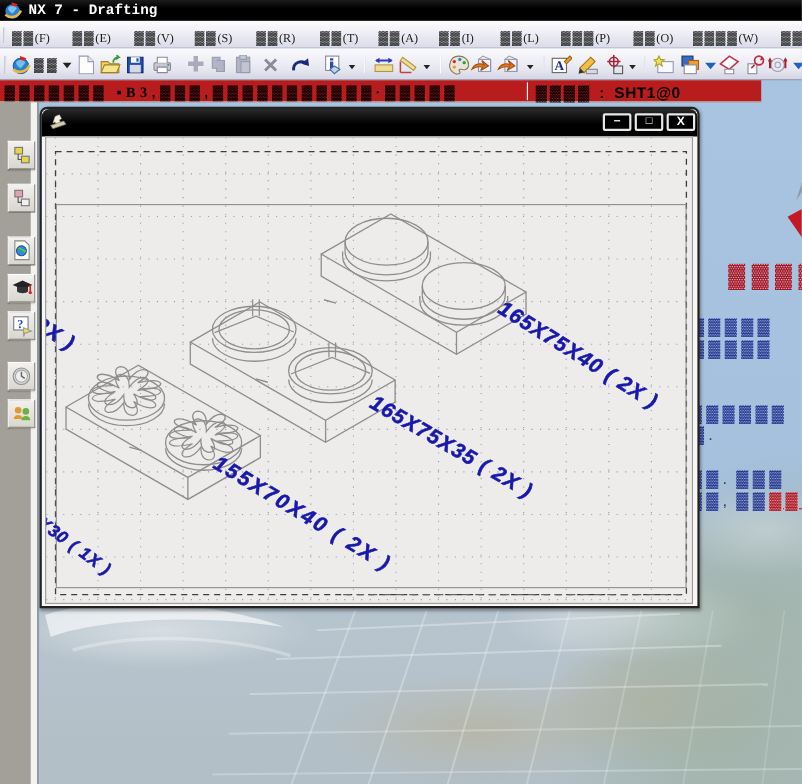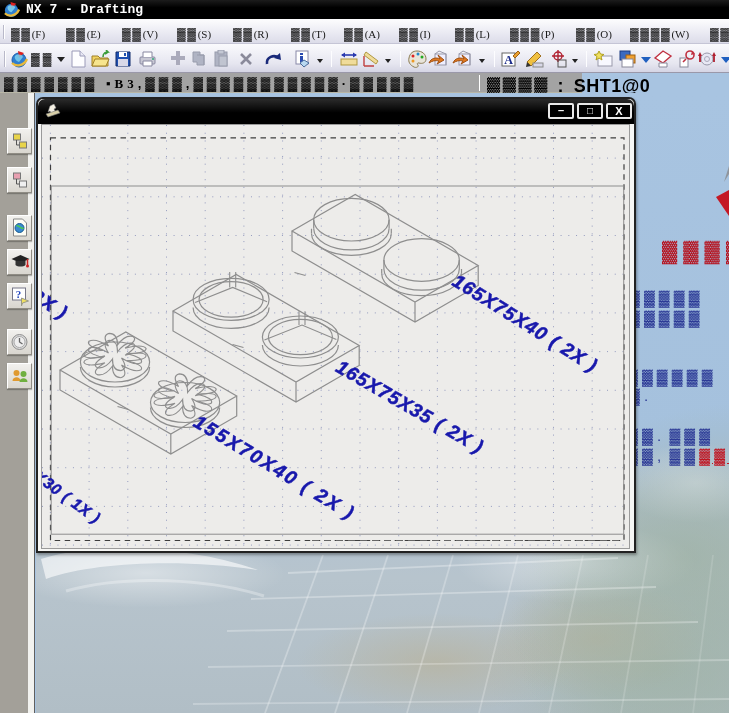--- a/index.html
+++ b/index.html
@@ -159,23 +159,23 @@
     </svg>
     <svg style="position:absolute;left:698px;top:6px" width="18" height="18" viewBox="0 0 18 18">
       <circle cx="9" cy="9" r="6" fill="#e8e8f4" stroke="#99a"></circle>
       <circle cx="9" cy="9" r="2.5" fill="none" stroke="#aab"></circle>
       <path d="M2,12 L2,4 M16,12 L16,4" stroke="#b02030" stroke-width="1.8"></path>
       <path d="M2,2 L0,6 L4,6Z M16,2 L14,6 L18,6Z" fill="#b02030"></path>
     </svg>
     <div style="position:absolute;left:721px;top:13px;width:0;height:0;border-left:5px solid transparent;border-right:5px solid transparent;border-top:6px solid #2060c0"></div>
   </div>
 
-<div style="position:absolute;left:0;top:73px;width:582px;height:20px;background:#a3a3a3;border-bottom:1px solid #b8b6a6">
+<div style="position:absolute;left:0;top:73px;width:692px;height:20px;background:#b91c1c;border-bottom:1px solid #b8b6a6">
   <span style="position:absolute;left:4px;top:3px;font-size:13px;font-weight:bold;color:#000;letter-spacing:4px;white-space:nowrap">▓▓▓▓▓▓▓&nbsp;<span style="font-family:'Liberation Serif',serif">▪B3</span>,▓▓▓,▓▓▓▓▓▓▓▓▓▓▓·▓▓▓▓▓</span>
-  <span style="position:absolute;left:487px;top:3px;font-size:18px;font-weight:bold;color:#000;letter-spacing:2.6px;white-space:nowrap">▓▓▓▓&nbsp;:&nbsp;<span style="letter-spacing:0.5px">SHT1@0</span></span>
+  <span style="position:absolute;left:487px;top:3px;font-size:14px;font-weight:bold;color:#000;letter-spacing:2.6px;white-space:nowrap">▓▓▓▓&nbsp;:&nbsp;<span style="letter-spacing:0.5px">SHT1@0</span></span>
   <div style="position:absolute;left:479px;top:2px;width:1px;height:16px;background:#b8b6a6;border-right:1px solid #fff"></div>
 </div>
 
 <div style="position:absolute;left:0;top:93px;width:28px;height:620px;background:#a3a099"></div>
 <div style="position:absolute;left:28px;top:93px;width:7px;height:620px;background:#f2f2ef;border-right:1px solid #5f5f5f"></div>
 <div style="position:absolute;left:7px;top:128px;width:25px;height:26px;background:linear-gradient(#f2f1ee,#d9d6cf);border:1px solid #8f8c84;border-top-color:#fff;border-left-color:#fff;box-shadow:0 1px 1px rgba(0,0,0,0.25)"><svg width="22" height="22" viewBox="0 0 21 22" style="margin:1px">
       <rect x="4" y="4" width="7" height="6" fill="#e8d44a" stroke="#777"></rect>
       <rect x="10" y="12" width="7" height="6" fill="#e8d44a" stroke="#777"></rect>
       <path d="M7,10 L7,15 L10,15" stroke="#555" fill="none"></path>
     </svg></div>

